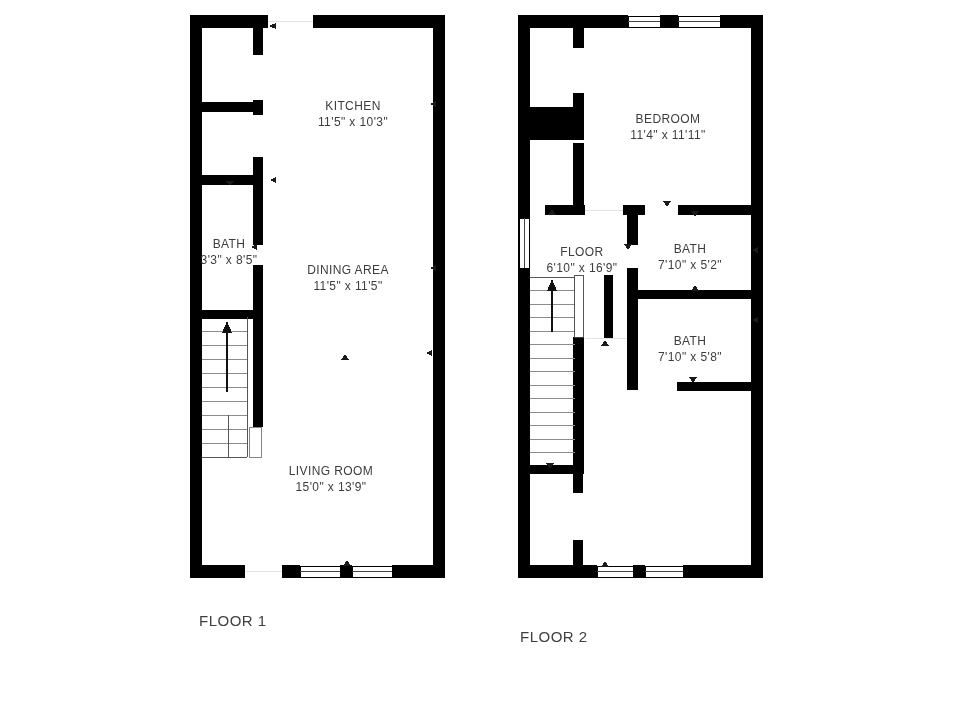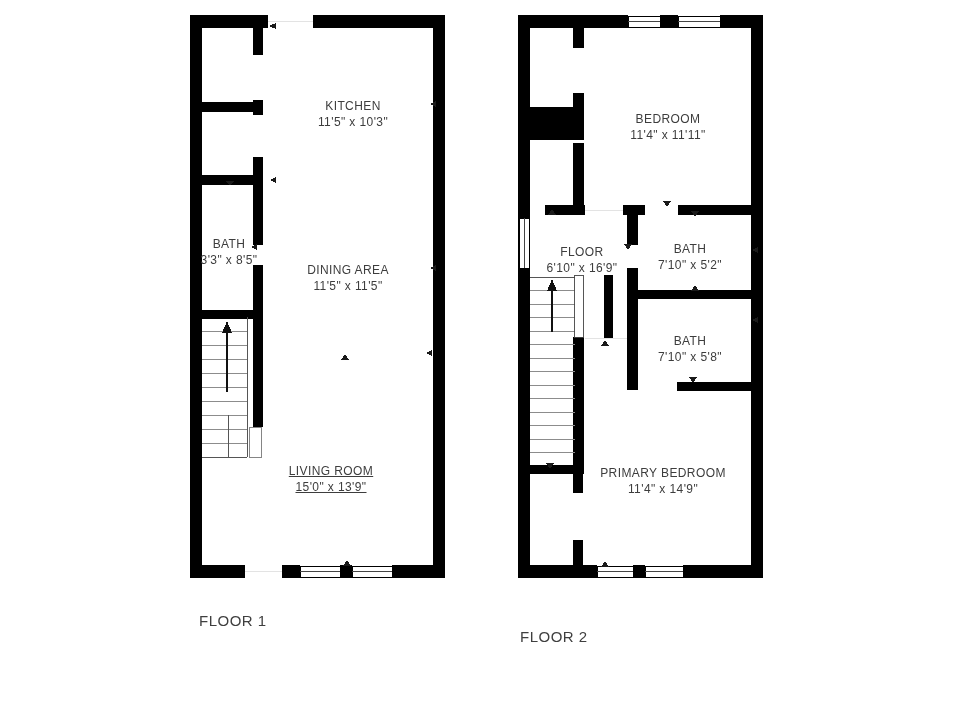--- a/index.html
+++ b/index.html
@@ -115,42 +115,38 @@
     <span class="dm">11'5" x 10'3"</span>
   </div>
   <div class="room-label" style="left:229px;top:252px;">
     <span class="nm">BATH</span>
     <span class="dm">3'3" x 8'5"</span>
   </div>
   <div class="room-label" style="left:348px;top:278px;">
     <span class="nm">DINING AREA</span>
     <span class="dm">11'5" x 11'5"</span>
   </div>
-  <div class="room-label" style="left:331px;top:479px;text-decoration:underline;">
+  <div class="room-label" style="left:331px;top:479px;">
     <span class="nm">LIVING ROOM</span>
     <span class="dm">15'0" x 13'9"</span>
   </div>
 
   <div class="room-label" style="left:668px;top:127px;">
     <span class="nm">BEDROOM</span>
     <span class="dm">11'4" x 11'11"</span>
   </div>
   <div class="room-label" style="left:582px;top:260px;">
     <span class="nm">FLOOR</span>
     <span class="dm">6'10" x 16'9"</span>
   </div>
   <div class="room-label" style="left:690px;top:257px;">
     <span class="nm">BATH</span>
     <span class="dm">7'10" x 5'2"</span>
   </div>
   <div class="room-label" style="left:690px;top:349px;">
     <span class="nm">BATH</span>
     <span class="dm">7'10" x 5'8"</span>
   </div>
-  <div class="room-label" style="left:663px;top:481px;">
-    <span class="nm">PRIMARY BEDROOM</span>
-    <span class="dm">11'4" x 14'9"</span>
-  </div>
 
   <div class="floor-label" style="left:199px;top:612px;">FLOOR 1</div>
   <div class="floor-label" style="left:520px;top:628px;text-align:center;">FLOOR 2</div>
 
 </div>
 
 </body></html>

